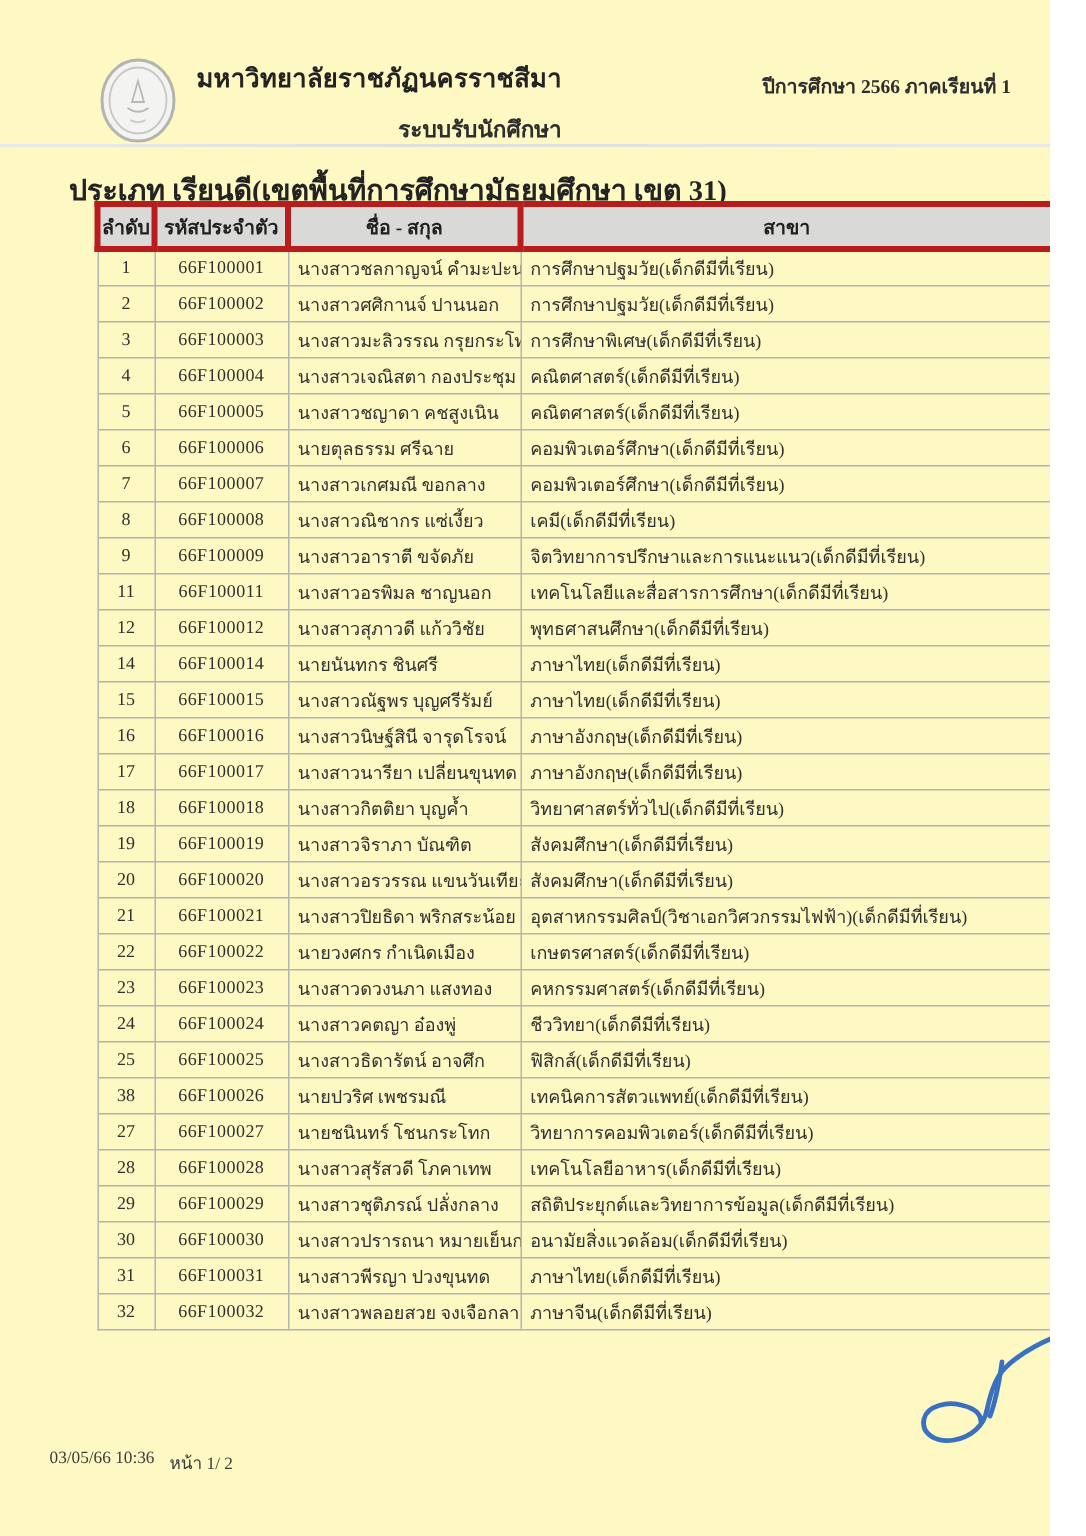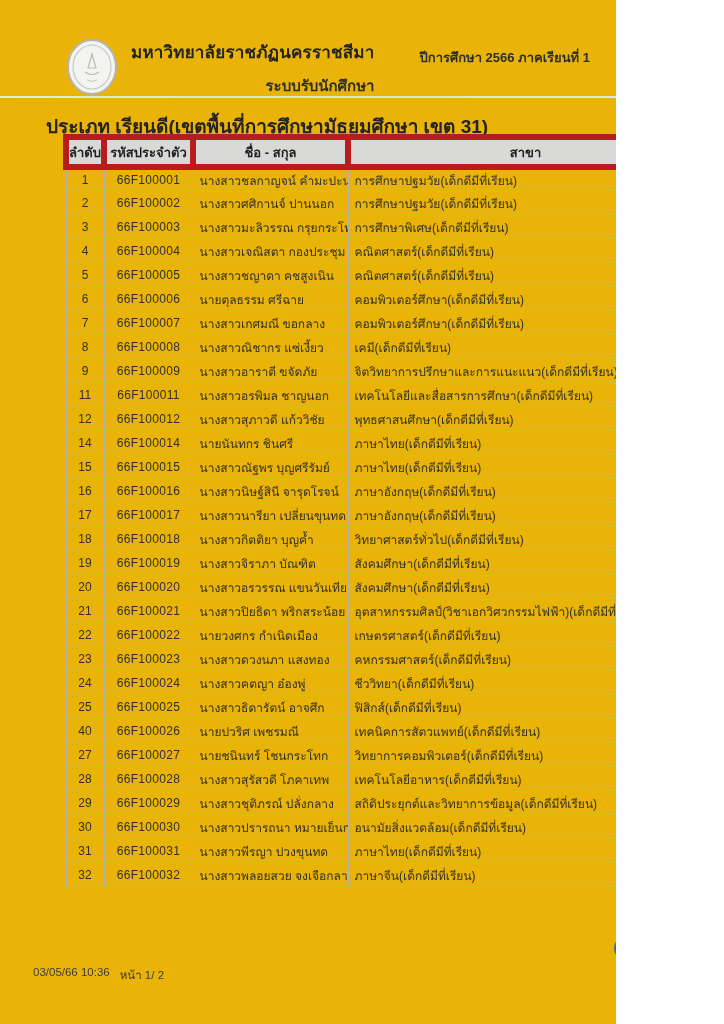--- a/index.html
+++ b/index.html
@@ -1,37 +1,37 @@
 <!DOCTYPE html>
 <html lang="th"><head>
 <meta charset="utf-8">
 <style>
   * { margin:0; padding:0; box-sizing:border-box; }
   html,body { width:724px; height:1024px; }
   body { font-family:"Liberation Sans","DejaVu Sans",sans-serif; background:#ffffff; }
-  .page { position:relative; width:616px; height:1024px; background:#eab308; overflow:hidden; color:#232323; }
+  .page { position:relative; width:700px; height:1024px; background:#fef9c3; overflow:hidden; color:#232323;font-family:Liberation Serif, serif; }
 
   
   .doc-header { position:absolute; top:38px; left:66px; right:26px; display:flex; justify-content:space-between; align-items:flex-start; }
   .header-left { display:flex; gap:13px; align-items:flex-start; }
   .logo-wrap { width:52px; height:58px; flex:0 0 auto; }
   .univ-name { font-size:17px; font-weight:bold; letter-spacing:.2px; }
   .system-name { font-size:15px; margin-top:9px; font-weight:bold; color:#2e2e2e;text-align:right; }
   .header-right { text-align:right; }
   .report-title { font-size:16px; font-weight:bold; }
   .report-subtitle { font-size:13px; font-weight:bold; margin-top:9px; color:#2e2e2e; }
   .scan-rule { position:absolute; top:96px; left:0; width:724px; height:2px; background:linear-gradient(to right,#e9e9e7,#dfdfdc 40%,#e9e9e7); }
 
   
   .category { position:absolute; top:111px; left:46px; font-size:19px; font-weight:bold; }
 
   
   table.roster { position:absolute; top:134px; left:63px; width:637px; border-collapse:collapse; table-layout:fixed; }
   table.roster th {
-    background:#d9d9d8; border:6px solid #b91c1c; height:30px;
+    background:#d9d9d8; border:4px solid #b91c1c; height:30px;
     font-size:13px; font-weight:bold; text-align:center; color:#1f1f1f;
   }
   table.roster td {
     border:1px solid #b3b3b0; height:24px; font-size:12px; color:#303030;
     padding:0 6px; white-space:nowrap; overflow:hidden;
   }
   col.w-no { width:38px; } col.w-id { width:89px; } col.w-name { width:155px; } col.w-major { width:355px; }
   td.c-no { text-align:center; padding:0 2px; }
   td.c-id { text-align:center; letter-spacing:.3px; }
   td.c-name, td.c-major { text-align:left; }
@@ -246,21 +246,21 @@
     </tr>
 
     <tr>
       <td class="c-no">25</td>
       <td class="c-id">66F100025</td>
       <td class="c-name">นางสาวธิดารัตน์ อาจศึก</td>
       <td class="c-major">ฟิสิกส์(เด็กดีมีที่เรียน)</td>
     </tr>
 
     <tr>
-      <td class="c-no">40</td>
+      <td class="c-no">38</td>
       <td class="c-id">66F100026</td>
       <td class="c-name">นายปวริศ เพชรมณี</td>
       <td class="c-major">เทคนิคการสัตวแพทย์(เด็กดีมีที่เรียน)</td>
     </tr>
 
     <tr>
       <td class="c-no">27</td>
       <td class="c-id">66F100027</td>
       <td class="c-name">นายชนินทร์ โชนกระโทก</td>
       <td class="c-major">วิทยาการคอมพิวเตอร์(เด็กดีมีที่เรียน)</td>

